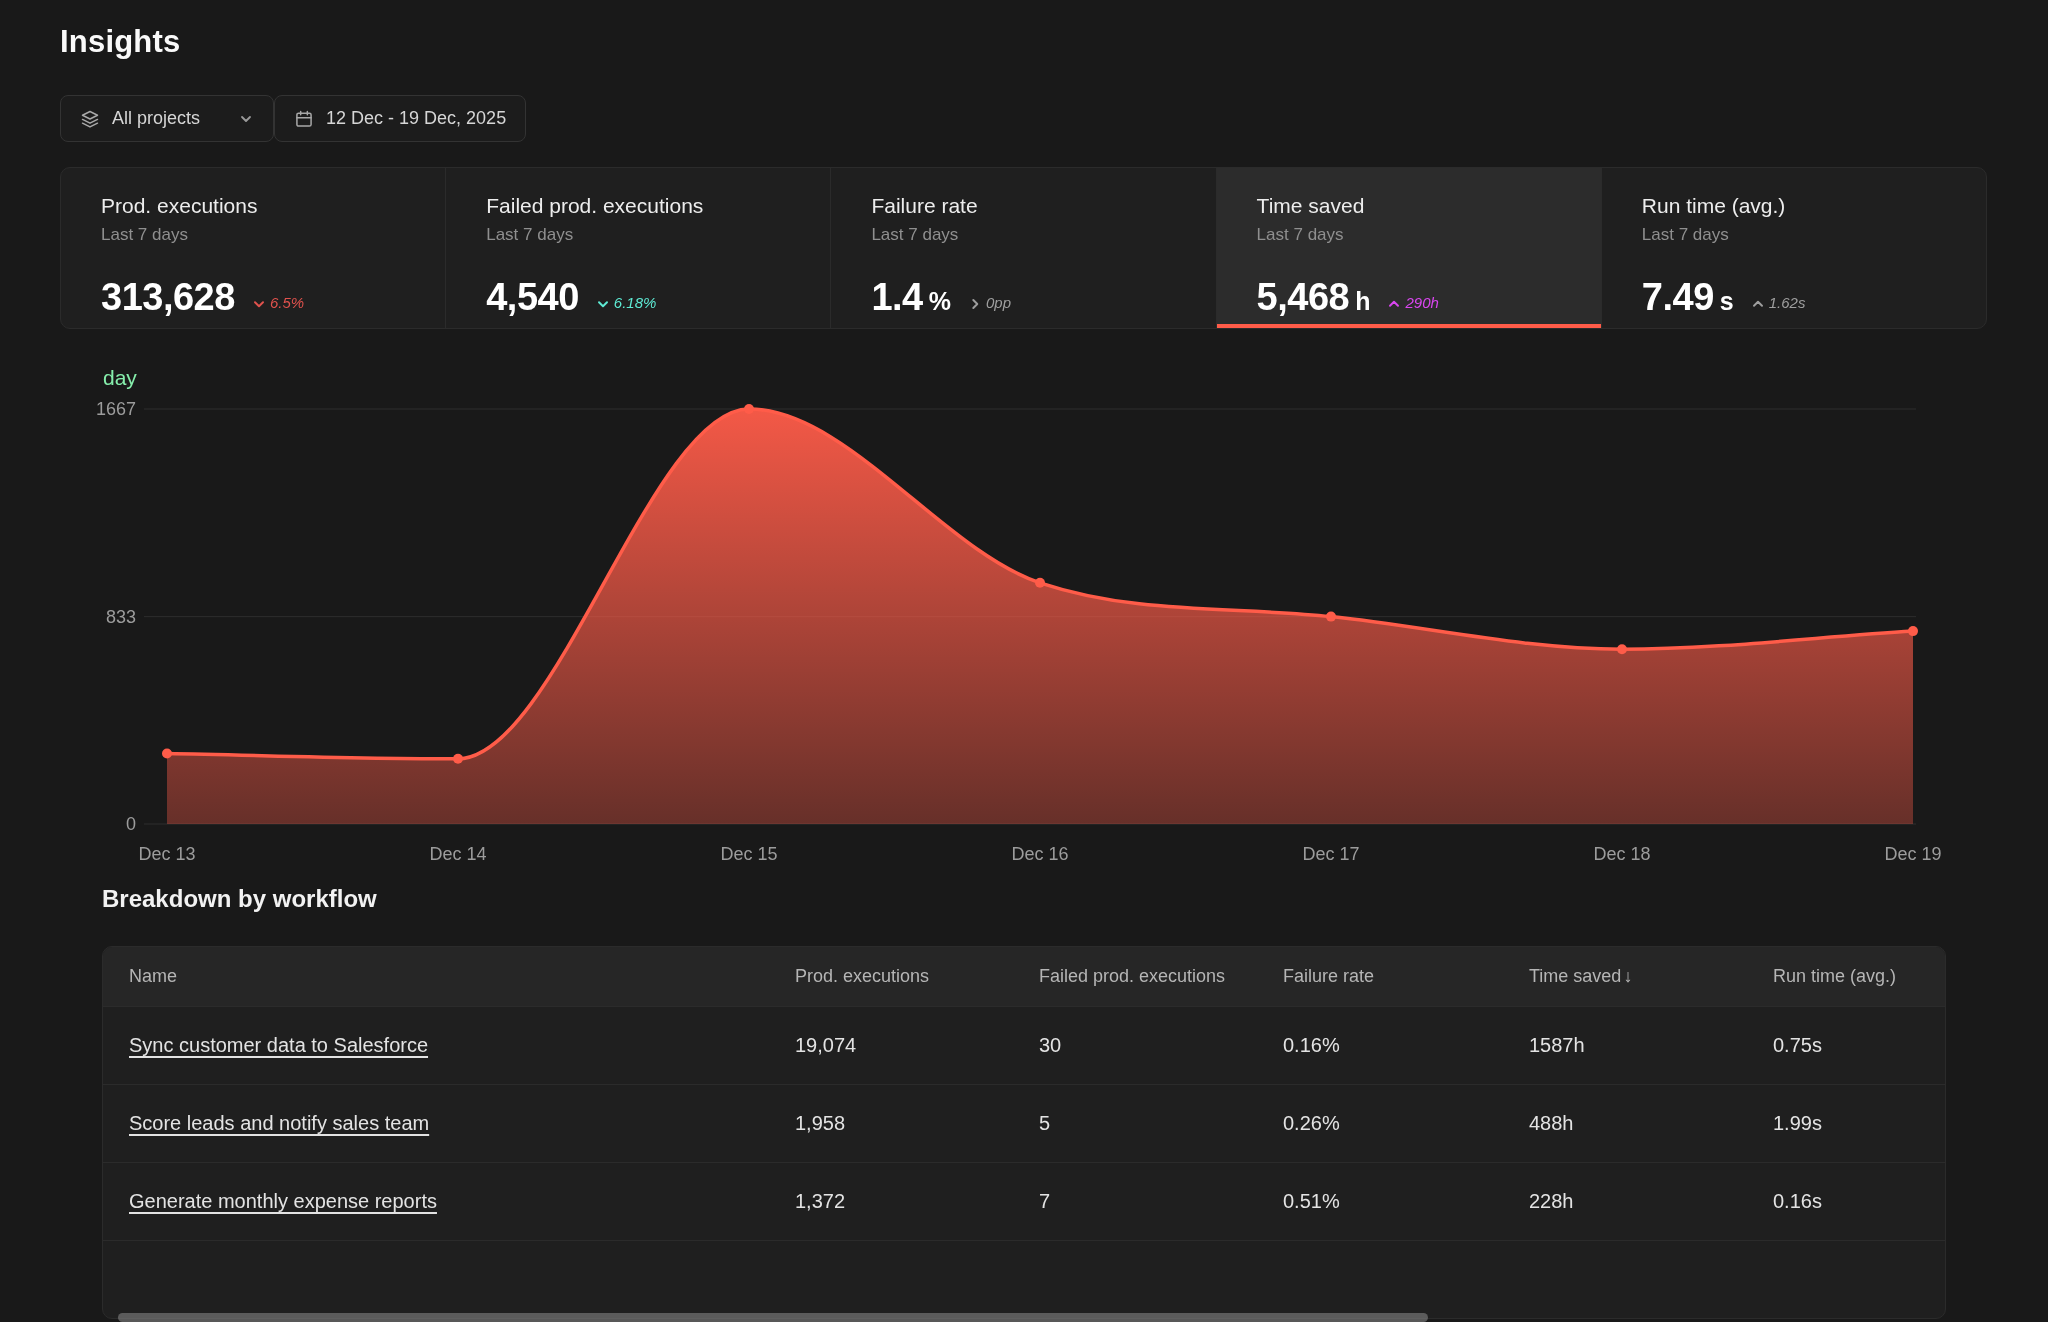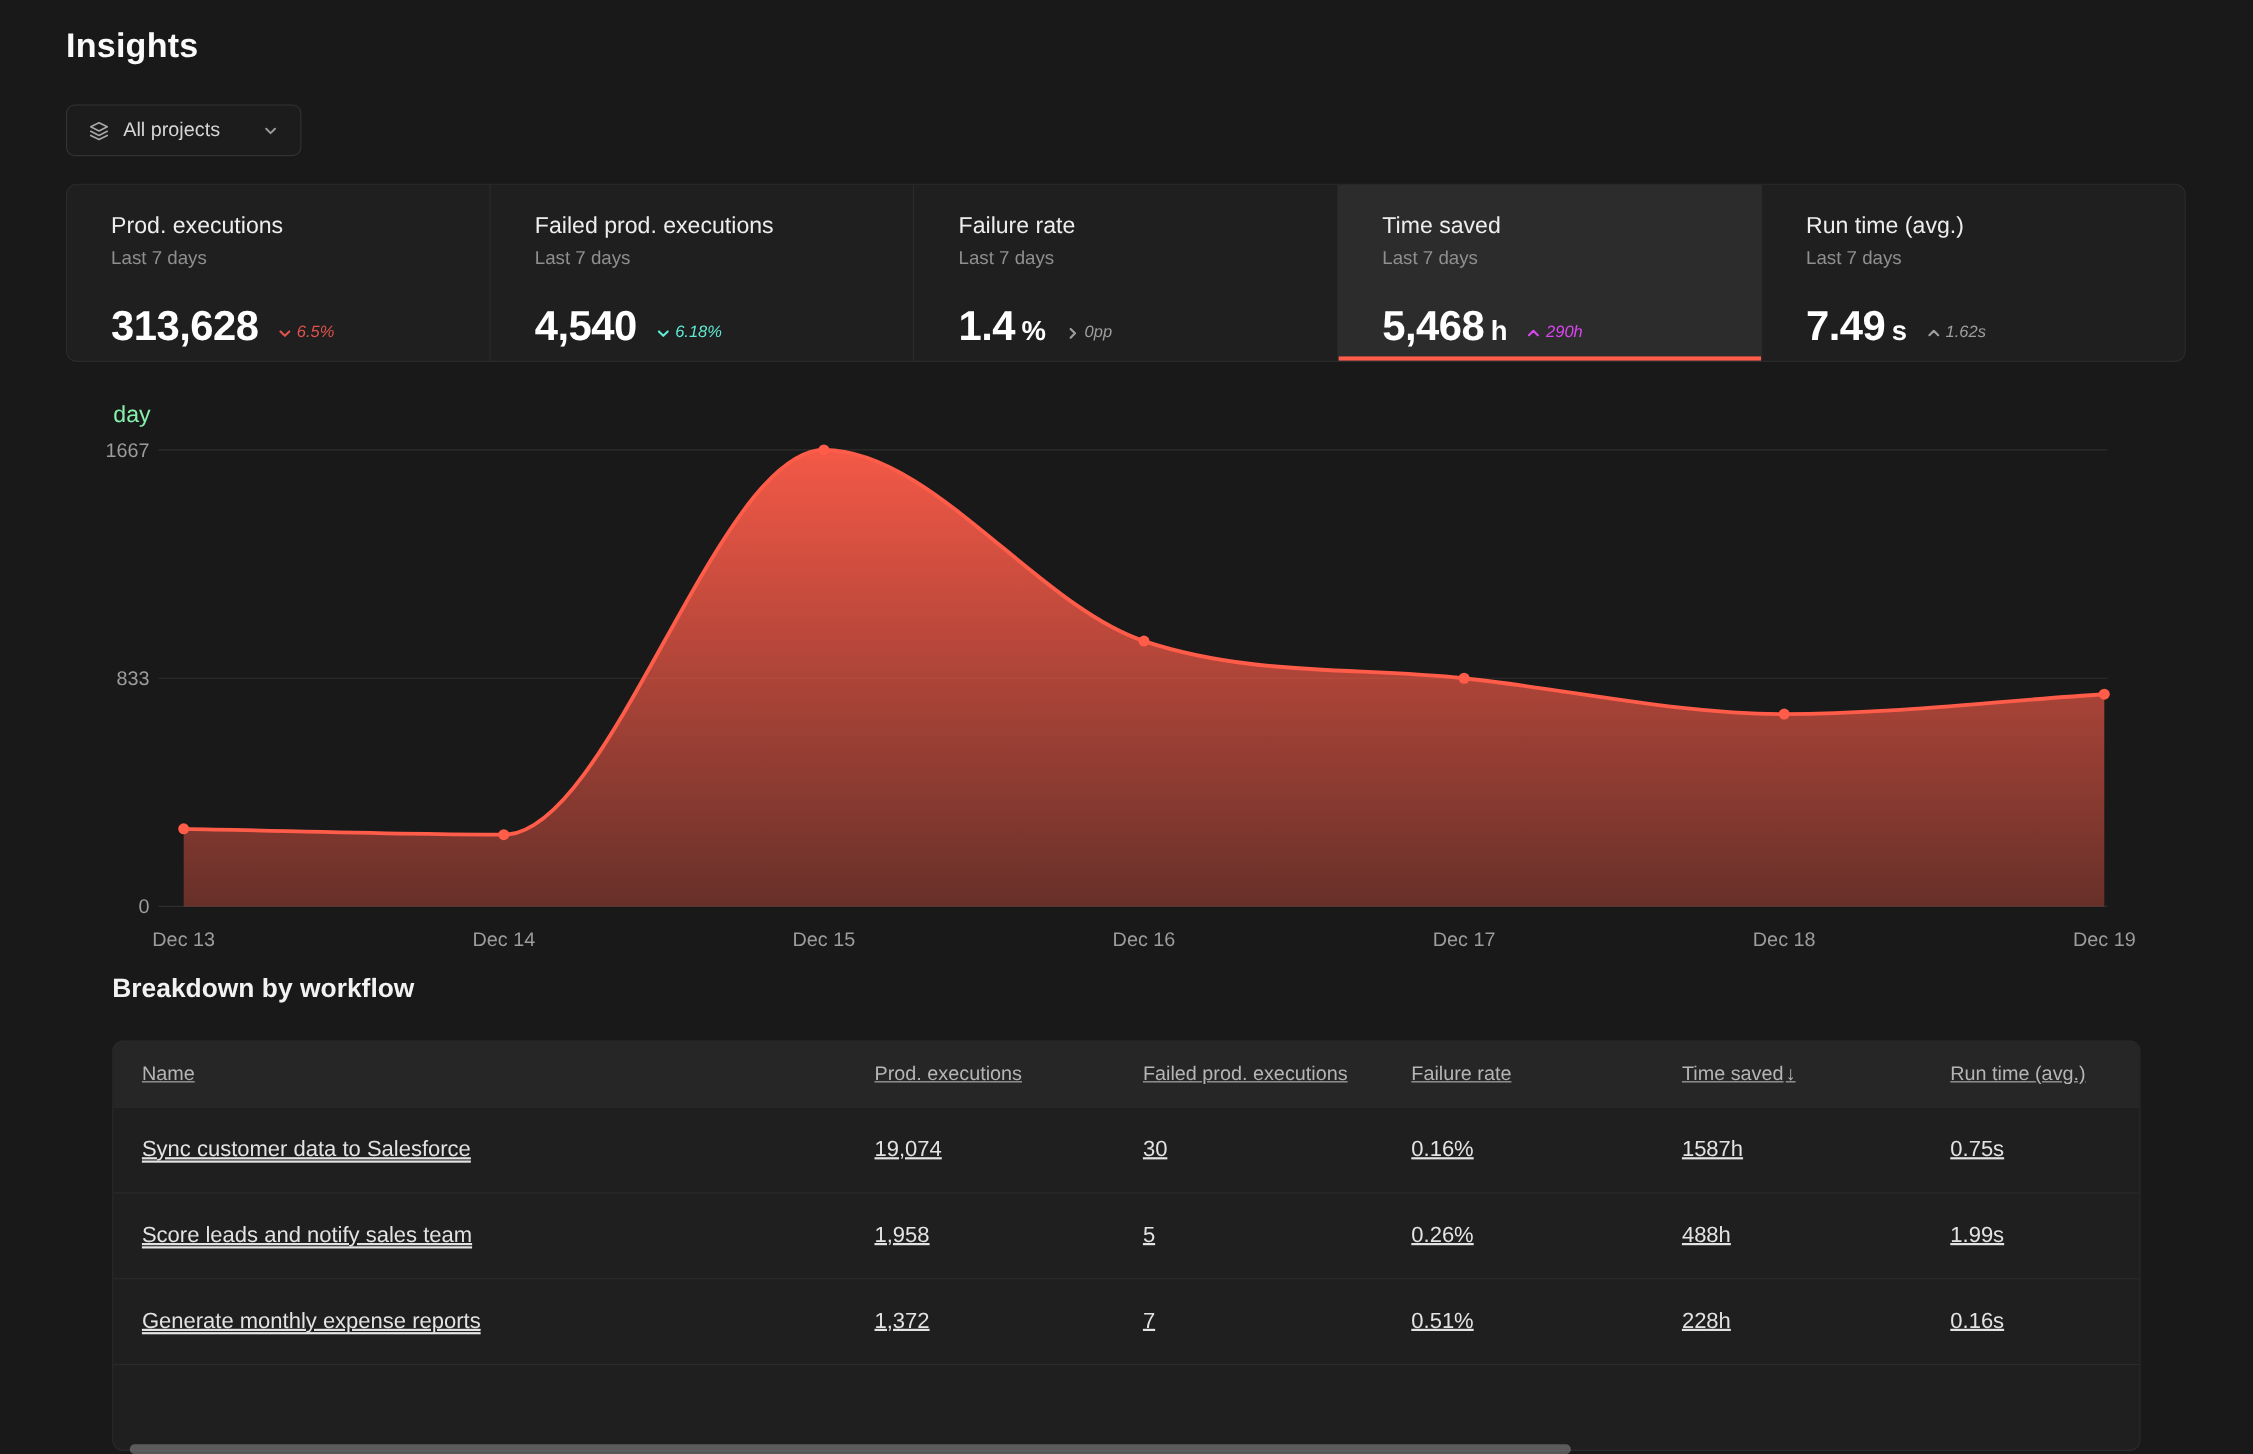--- a/index.html
+++ b/index.html
@@ -43,21 +43,21 @@
   .breakdown-heading { position:absolute; left:102px; top:885px; font-size:24px; font-weight:700; color:#f2f2f2; }
 
   .wf-table {
     position:absolute; left:102px; top:946px; width:1844px;
     border:1px solid #2b2b2b; border-radius:10px; background:#1f1f1f; overflow:hidden;
   }
   .t-row { display:grid; grid-template-columns:666px 244px 244px 246px 244px 1fr; align-items:center; }
   .t-head { height:59px; background:#262626; }
   .t-head .t-cell { font-size:18px; color:#b5b5b5; font-weight:400; }
   .t-body .t-row { height:78px; border-top:1px solid #2b2b2b; }
-  .t-cell { padding-left:26px; font-size:20px; color:#e3e3e3; white-space:nowrap;text-decoration:underline; }
+  .t-cell { padding-left:26px; font-size:20px; color:#e3e3e3; white-space:nowrap; }
   .wf-link { color:#e3e3e3; text-decoration:underline; text-underline-offset:4px; cursor:pointer; }
   .sort-arrow { margin-left:2px; }
   .ghost-row { height:78px; border-top:1px solid #2b2b2b; }
 
   .hscroll { position:absolute; left:118px; bottom:0; width:1310px; height:9px; border-radius:5px; background:#8d8d8d; opacity:.55; }
 </style>
 </head>
 <body>
 
 <div class="page-title">Insights</div>
@@ -70,20 +70,29 @@
           <path d="M3 12.5 L12 17 L21 12.5"></path>
           <path d="M3 17 L12 21.5 L21 17"></path>
       </svg>
     </span>
     <span>All projects</span>
     <span class="chev">
       <svg width="16" height="16" viewBox="0 0 16 16" fill="none" stroke="currentColor" stroke-width="1.8" stroke-linecap="round" stroke-linejoin="round">
           <path d="M4 6 L8 10 L12 6"></path>
         </svg>
     </span>
+  </button>
+  <button class="filter-btn">
+    <span class="icon">
+      <svg width="20" height="20" viewBox="0 0 24 24" fill="none" stroke="currentColor" stroke-width="1.8" stroke-linecap="round">
+        <rect x="3.5" y="5" width="17" height="15.5" rx="2"></rect>
+          <path d="M8 3 v4 M16 3 v4 M3.5 10.5 h17"></path>
+      </svg>
+    </span>
+    <span>12 Dec - 19 Dec, 2025</span>
   </button>
 </div>
 
 <div class="cards">
     <div class="card">
       <div class="card-title">Prod. executions</div>
       <div class="card-sub">Last 7 days</div>
       <div class="card-value-row">
         <span class="card-value">313,628</span>
         <span class="card-delta" style="color:#e0524d">

